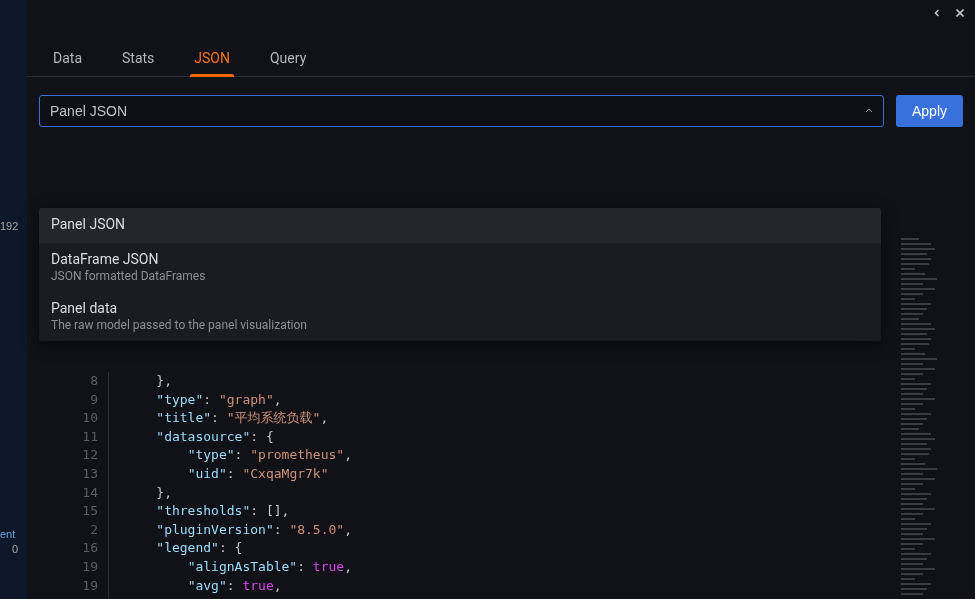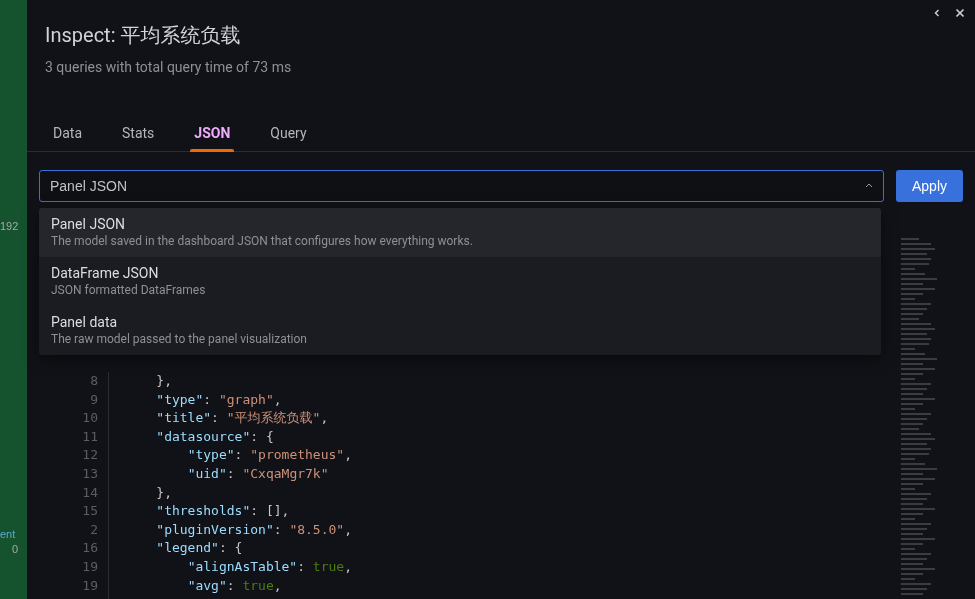--- a/index.html
+++ b/index.html
@@ -9,21 +9,21 @@
     background: #0b0c0e;
     font-family: -apple-system, BlinkMacSystemFont, "Segoe UI", Roboto, Helvetica, Arial, sans-serif;
     color: #cccccc;
     overflow: hidden;
     position: relative;
   }
 
   .backdrop {
     position: absolute;
     left: 0; top: 0; width: 27px; height: 100%;
-    background: #14532d;
+    background: #0f172a;
     z-index: 0;
   }
   .backdrop-text {
     position: absolute;
     left: 0;
     font-size: 11px;
     color: #a6a8ab;
     font-family: sans-serif;
   }
   .bt192 { top: 220px; }
@@ -71,22 +71,22 @@
     border-bottom: 1px solid #2a2c31;
   }
   .tab {
     padding: 8px 16px 10px 16px;
     font-size: 14px;
     color: #b4b6ba;
     cursor: pointer;
     position: relative;
   }
   .tab.active {
-    color: #f0abfc;
-    font-weight: 700;
+    color: #f97316;
+    font-weight: 400;
   }
   .tab.active::after {
     content: "";
     position: absolute;
     left: 12px; right: 12px; bottom: -1px;
     height: 3px;
     background: #f46800;
     border-radius: 2px 2px 0 0;
   }
 
@@ -190,21 +190,21 @@
   .code {
     flex: 1;
     white-space: pre;
     color: #9da0a4;
     padding-left: 16px;
     border-left: 1px solid #2a2c31;
   }
   .tok-key { color: #9cdcfe; }
   .tok-str { color: #ce9178; }
   .tok-punc { color: #c8c8c8; }
-  .tok-bool { color: #4d7c0f; }
+  .tok-bool { color: #d946ef; }
 
   .minimap {
     position: absolute;
     right: 23px; top: 238px;
     width: 55px;
     bottom: 0;
     background: #111217;
     overflow: hidden;
     z-index: 2;
   }
@@ -233,26 +233,20 @@
         </svg>
     </div>
     <div class="icon-btn">
       <svg width="14" height="14" viewBox="0 0 24 24" fill="none" stroke="currentColor" stroke-width="3">
           <line x1="18" y1="6" x2="6" y2="18"></line>
           <line x1="6" y1="6" x2="18" y2="18"></line>
         </svg>
     </div>
   </div>
 
-  <div class="header">
-    <h1 class="title">
-      <span>Inspect: </span><span>平均系统负载</span>
-    </h1>
-    <div class="subtitle">3 queries with total query time of 73 ms</div>
-  </div>
 
   <div class="tabs">
     <div class="tab">Data</div>
     <div class="tab">Stats</div>
     <div class="tab active">JSON</div>
     <div class="tab">Query</div>
   </div>
 
   <div class="source-section">
     <div class="source-row">
@@ -284,21 +278,20 @@
         <div>19</div>
       </div>
     <div class="code"><div>    <span class="tok-punc">},</span></div><div>    <span class="tok-key">"type"</span><span class="tok-punc">: </span><span class="tok-str">"graph"</span><span class="tok-punc">,</span></div><div>    <span class="tok-key">"title"</span><span class="tok-punc">: </span><span class="tok-str">"平均系统负载"</span><span class="tok-punc">,</span></div><div>    <span class="tok-key">"datasource"</span><span class="tok-punc">: {</span></div><div>        <span class="tok-key">"type"</span><span class="tok-punc">: </span><span class="tok-str">"prometheus"</span><span class="tok-punc">,</span></div><div>        <span class="tok-key">"uid"</span><span class="tok-punc">: </span><span class="tok-str">"CxqaMgr7k"</span></div><div>    <span class="tok-punc">},</span></div><div>    <span class="tok-key">"thresholds"</span><span class="tok-punc">: [],</span></div><div>    <span class="tok-key">"pluginVersion"</span><span class="tok-punc">: </span><span class="tok-str">"8.5.0"</span><span class="tok-punc">,</span></div><div>    <span class="tok-key">"legend"</span><span class="tok-punc">: {</span></div><div>        <span class="tok-key">"alignAsTable"</span><span class="tok-punc">: </span><span class="tok-bool">true</span><span class="tok-punc">,</span></div><div>        <span class="tok-key">"avg"</span><span class="tok-punc">: </span><span class="tok-bool">true</span><span class="tok-punc">,</span></div></div>
   </div>
 
 </div>
 
 <div class="dropdown">
   <div class="dropdown-item selected">
     <div class="dd-title">Panel JSON</div>
-    <div class="dd-desc">The model saved in the dashboard JSON that configures how everything works.</div>
   </div>
   <div class="dropdown-item">
     <div class="dd-title">DataFrame JSON</div>
     <div class="dd-desc">JSON formatted DataFrames</div>
   </div>
   <div class="dropdown-item">
     <div class="dd-title">Panel data</div>
     <div class="dd-desc">The raw model passed to the panel visualization</div>
   </div>
 </div>

